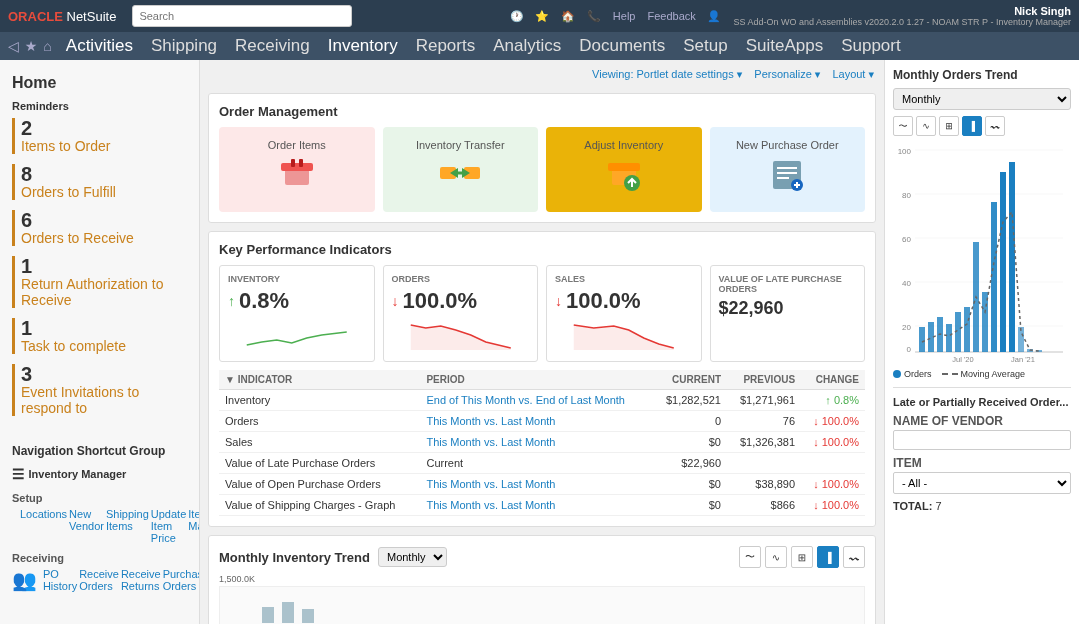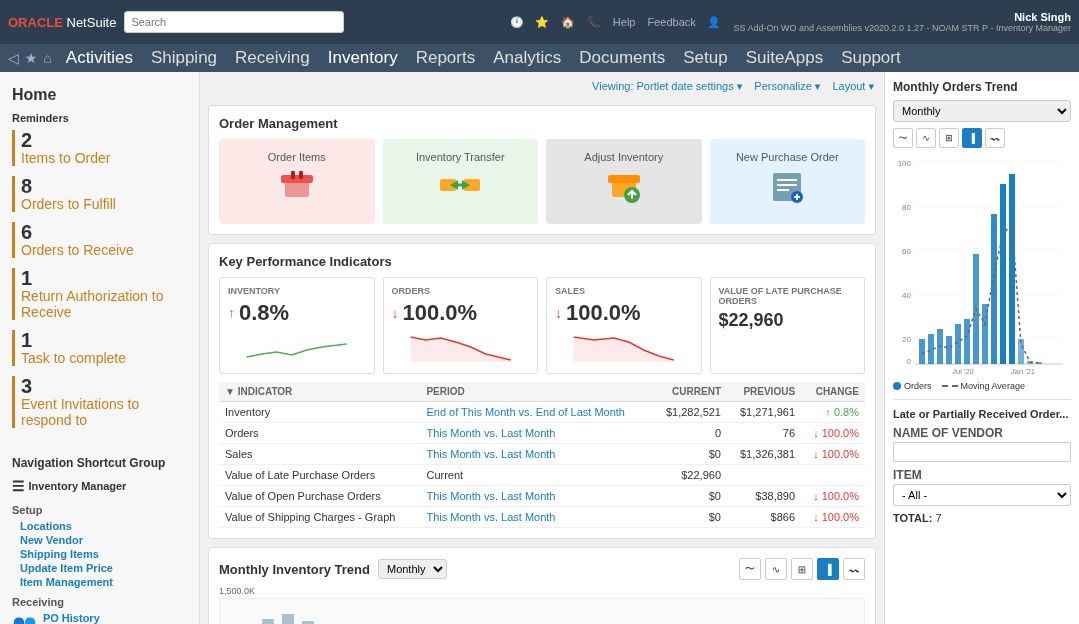--- a/index.html
+++ b/index.html
@@ -1,19 +1,19 @@
 <!DOCTYPE html>
 <html><head>
   <meta charset="utf-8">
   <style>
     * { box-sizing: border-box; margin: 0; padding: 0; }
     body { font-family: Arial, sans-serif; font-size: 12px; background: #f0f0f0; color: #333; overflow: hidden; width: 1079px; height: 624px; }
 
     
-    .top-bar { background: #2c3e50; height: 44px; display: flex; align-items: center; padding: 0 8px; gap: 8px; }
+    .top-bar { background: #2c3e50; height: 32px; display: flex; align-items: center; padding: 0 8px; gap: 16px; }
     .logo { color: white; font-size: 13px; font-weight: bold; white-space: nowrap; }
     .logo span { color: #e74c3c; }
     .search-box { flex: 0 0 220px; height: 22px; border: 1px solid #ccc; border-radius: 3px; padding: 0 6px; font-size: 11px; background: white; }
     .top-icons { display: flex; align-items: center; gap: 12px; margin-left: auto; color: #ccc; font-size: 11px; }
     .top-icons span { cursor: pointer; }
     .user-info { color: #fff; font-size: 10px; text-align: right; }
     .user-info .name { font-weight: bold; font-size: 11px; }
     .user-info .sub { font-size: 9px; color: #aaa; }
 
     
@@ -30,21 +30,21 @@
     .sidebar-title { font-size: 16px; font-weight: bold; color: #333; padding: 6px 12px 8px; }
     .reminders-section { padding: 0 12px 10px; }
     .reminder-number { font-size: 20px; color: #333; font-weight: bold; line-height: 1; }
     .reminder-link { color: #c9821d; font-size: 14px; text-decoration: none; cursor: pointer; display: block; }
     .reminder-row { display: flex; align-items: flex-start; border-left: 3px solid #c9821d; padding-left: 6px; margin-bottom: 10px; }
     .nav-shortcut { padding: 8px 12px 4px; }
     .nav-shortcut-title { font-size: 12px; font-weight: bold; color: #333; margin-bottom: 6px; }
     .inv-manager { display: flex; align-items: center; gap: 4px; color: #333; font-size: 11px; font-weight: bold; padding: 2px 0 6px; cursor: pointer; }
     .setup-section { padding: 0 12px; }
     .setup-title { font-size: 11px; font-weight: bold; color: #555; margin-bottom: 4px; }
-    .setup-links { display: flex; flex-direction: column; gap: 2px; padding-left: 8px; margin-bottom: 8px; font-weight: bold; }
+    .setup-links { display: flex; flex-direction: row; gap: 2px; padding-left: 8px; margin-bottom: 8px; }
     .setup-link { color: #1a7fc1; font-size: 11px; cursor: pointer; text-decoration: none; }
     .receiving-icon-area { display: flex; align-items: flex-start; gap: 6px; margin-top: 4px; }
     .receiving-icon { font-size: 20px; }
 
     
     .content-area { flex: 1; overflow-y: auto; padding: 8px; display: flex; flex-direction: column; gap: 8px; }
 
     
     .home-header { display: flex; align-items: center; justify-content: space-between; padding: 0 2px 4px; }
     .header-actions { display: flex; gap: 12px; font-size: 11px; color: #1a7fc1; cursor: pointer; }
@@ -52,21 +52,21 @@
 
     
     .card { background: white; border: 1px solid #ddd; border-radius: 3px; padding: 10px; }
     .card-title { font-size: 13px; font-weight: bold; color: #333; margin-bottom: 8px; }
 
     
     .order-mgmt-grid { display: grid; grid-template-columns: repeat(4, 1fr); gap: 8px; }
     .order-tile { border-radius: 4px; padding: 12px 8px; display: flex; flex-direction: column; align-items: center; gap: 6px; cursor: pointer; }
     .order-tile.pink { background: #fde8e8; }
     .order-tile.green { background: #e8f5e9; }
-    .order-tile.orange { background: #e5e5e5; }
+    .order-tile.orange { background: #eab308; }
     .order-tile.blue { background: #e3f2fd; }
     .order-tile-label { font-size: 11px; color: #555; text-align: center; }
     .order-tile-icon { font-size: 28px; }
 
     
     .kpi-grid { display: grid; grid-template-columns: repeat(4, 1fr); gap: 8px; margin-bottom: 8px; }
     .kpi-card { border: 1px solid #ddd; border-radius: 3px; padding: 8px; background: white; }
     .kpi-label { font-size: 9px; font-weight: bold; color: #777; text-transform: uppercase; margin-bottom: 4px; }
     .kpi-value { font-size: 22px; font-weight: bold; color: #333; display: flex; align-items: center; gap: 4px; }
     .arrow-up { color: #4caf50; font-size: 14px; }

